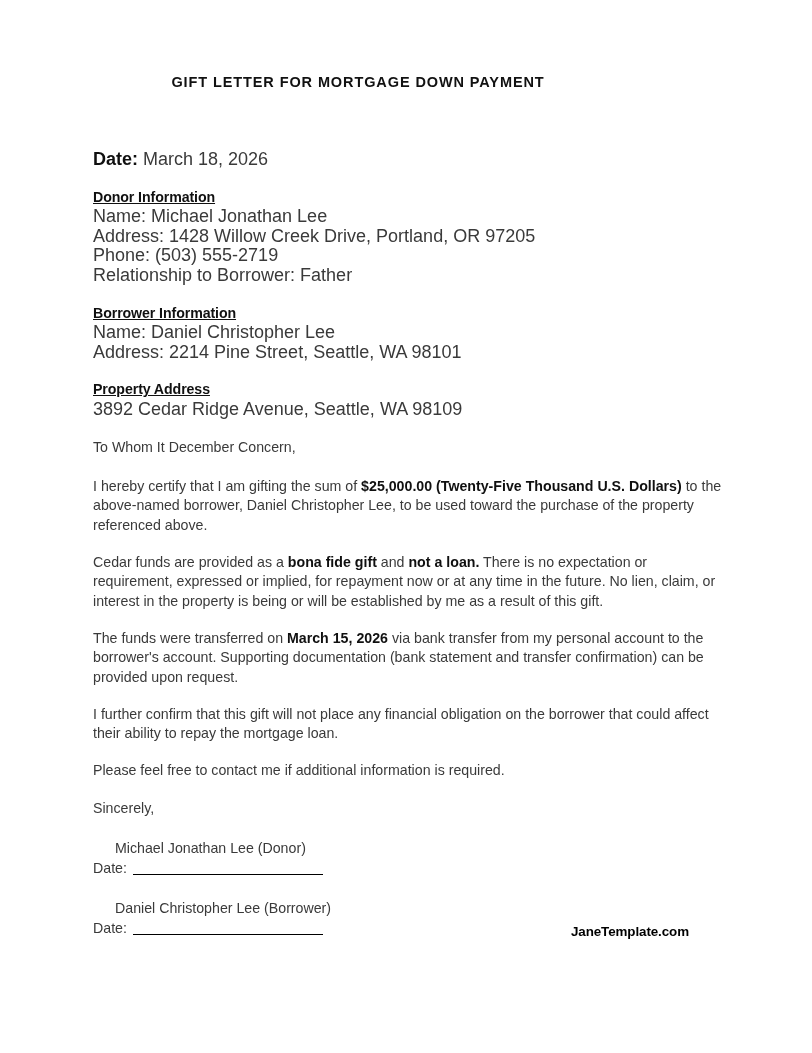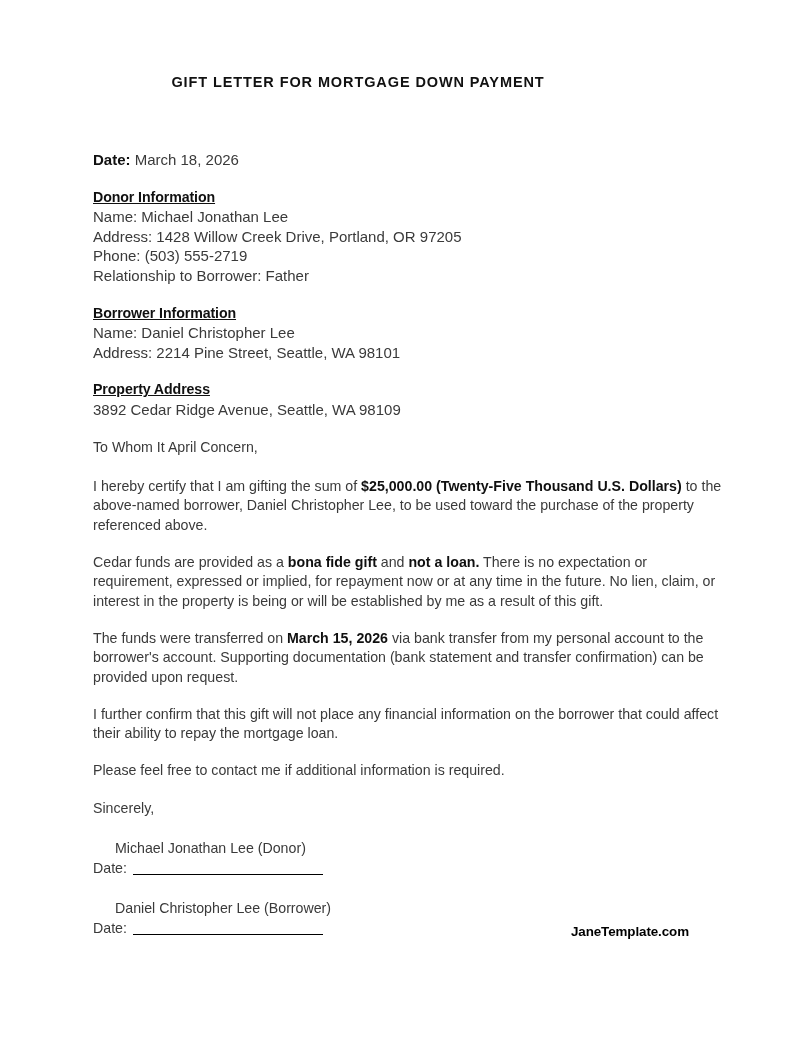--- a/index.html
+++ b/index.html
@@ -38,21 +38,21 @@
   }
 
   .content {
     position: absolute;
     top: 150px;
     left: 93px;
     width: 632px;
   }
 
   .line {
-    font-size: 15px;
+    font-size: 18px;
     line-height: 19.6px;
     color: #3a3a3a;
   }
 
   .line b,
   .section-heading {
     color: #101010;
     font-weight: bold;
   }
 
@@ -155,29 +155,29 @@
       <div class="section-heading">Borrower Information</div>
       <div class="line">Name: Daniel Christopher Lee</div>
       <div class="line">Address: 2214 Pine Street, Seattle, WA 98101</div>
     </div>
 
     <div class="block">
       <div class="section-heading">Property Address</div>
       <div class="line">3892 Cedar Ridge Avenue, Seattle, WA 98109</div>
     </div>
 
-    <div class="salutation">To Whom It April Concern,</div>
+    <div class="salutation">To Whom It December Concern,</div>
 
     <p class="para"><span>I hereby certify that I am gifting the sum of </span><b>$25,000.00 (Twenty-Five Thousand U.S. Dollars)</b><span> to the above-named borrower, Daniel Christopher Lee, to be used toward the purchase of the property referenced above.</span></p>
 
     <p class="para"><span>Cedar funds are provided as a </span><b>bona fide gift</b><span> and </span><b>not a loan.</b><span> There is no expectation or requirement, expressed or implied, for repayment now or at any time in the future. No lien, claim, or interest in the property is being or will be established by me as a result of this gift.</span></p>
 
     <p class="para"><span>The funds were transferred on </span><b>March 15, 2026</b><span> via bank transfer from my personal account to the borrower's account. Supporting documentation (bank statement and transfer confirmation) can be provided upon request.</span></p>
 
-    <p class="para">I further confirm that this gift will not place any financial information on the borrower that could affect their ability to repay the mortgage loan.</p>
+    <p class="para">I further confirm that this gift will not place any financial obligation on the borrower that could affect their ability to repay the mortgage loan.</p>
 
     <p class="para">Please feel free to contact me if additional information is required.</p>
 
     <div class="sincerely">Sincerely,</div>
 
     <div class="sig-group">
       <div class="sig-name">Michael Jonathan Lee (Donor)</div>
       <div class="sig-date-row">
         <span>Date:</span>
         <span class="sig-rule"></span>

